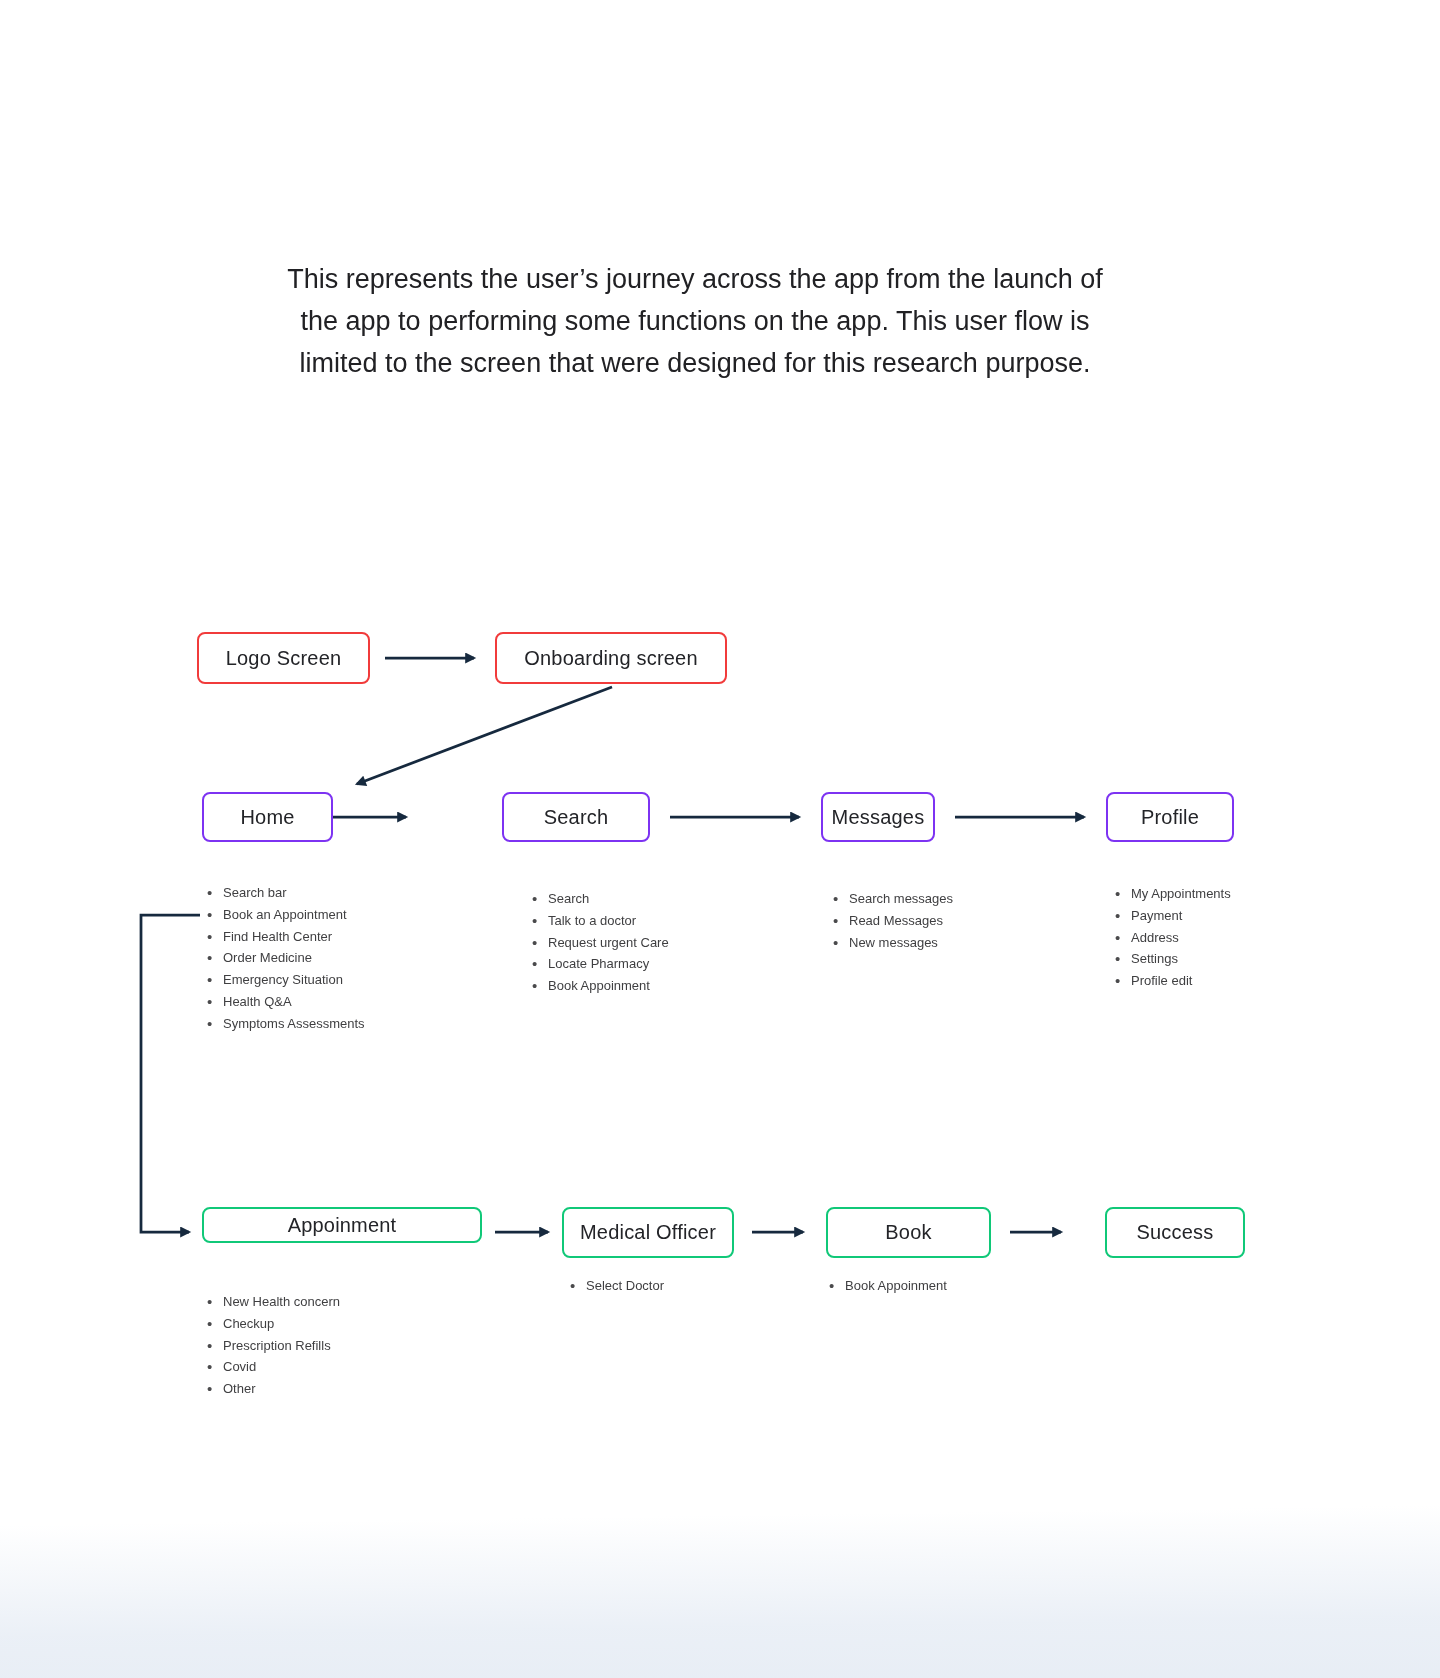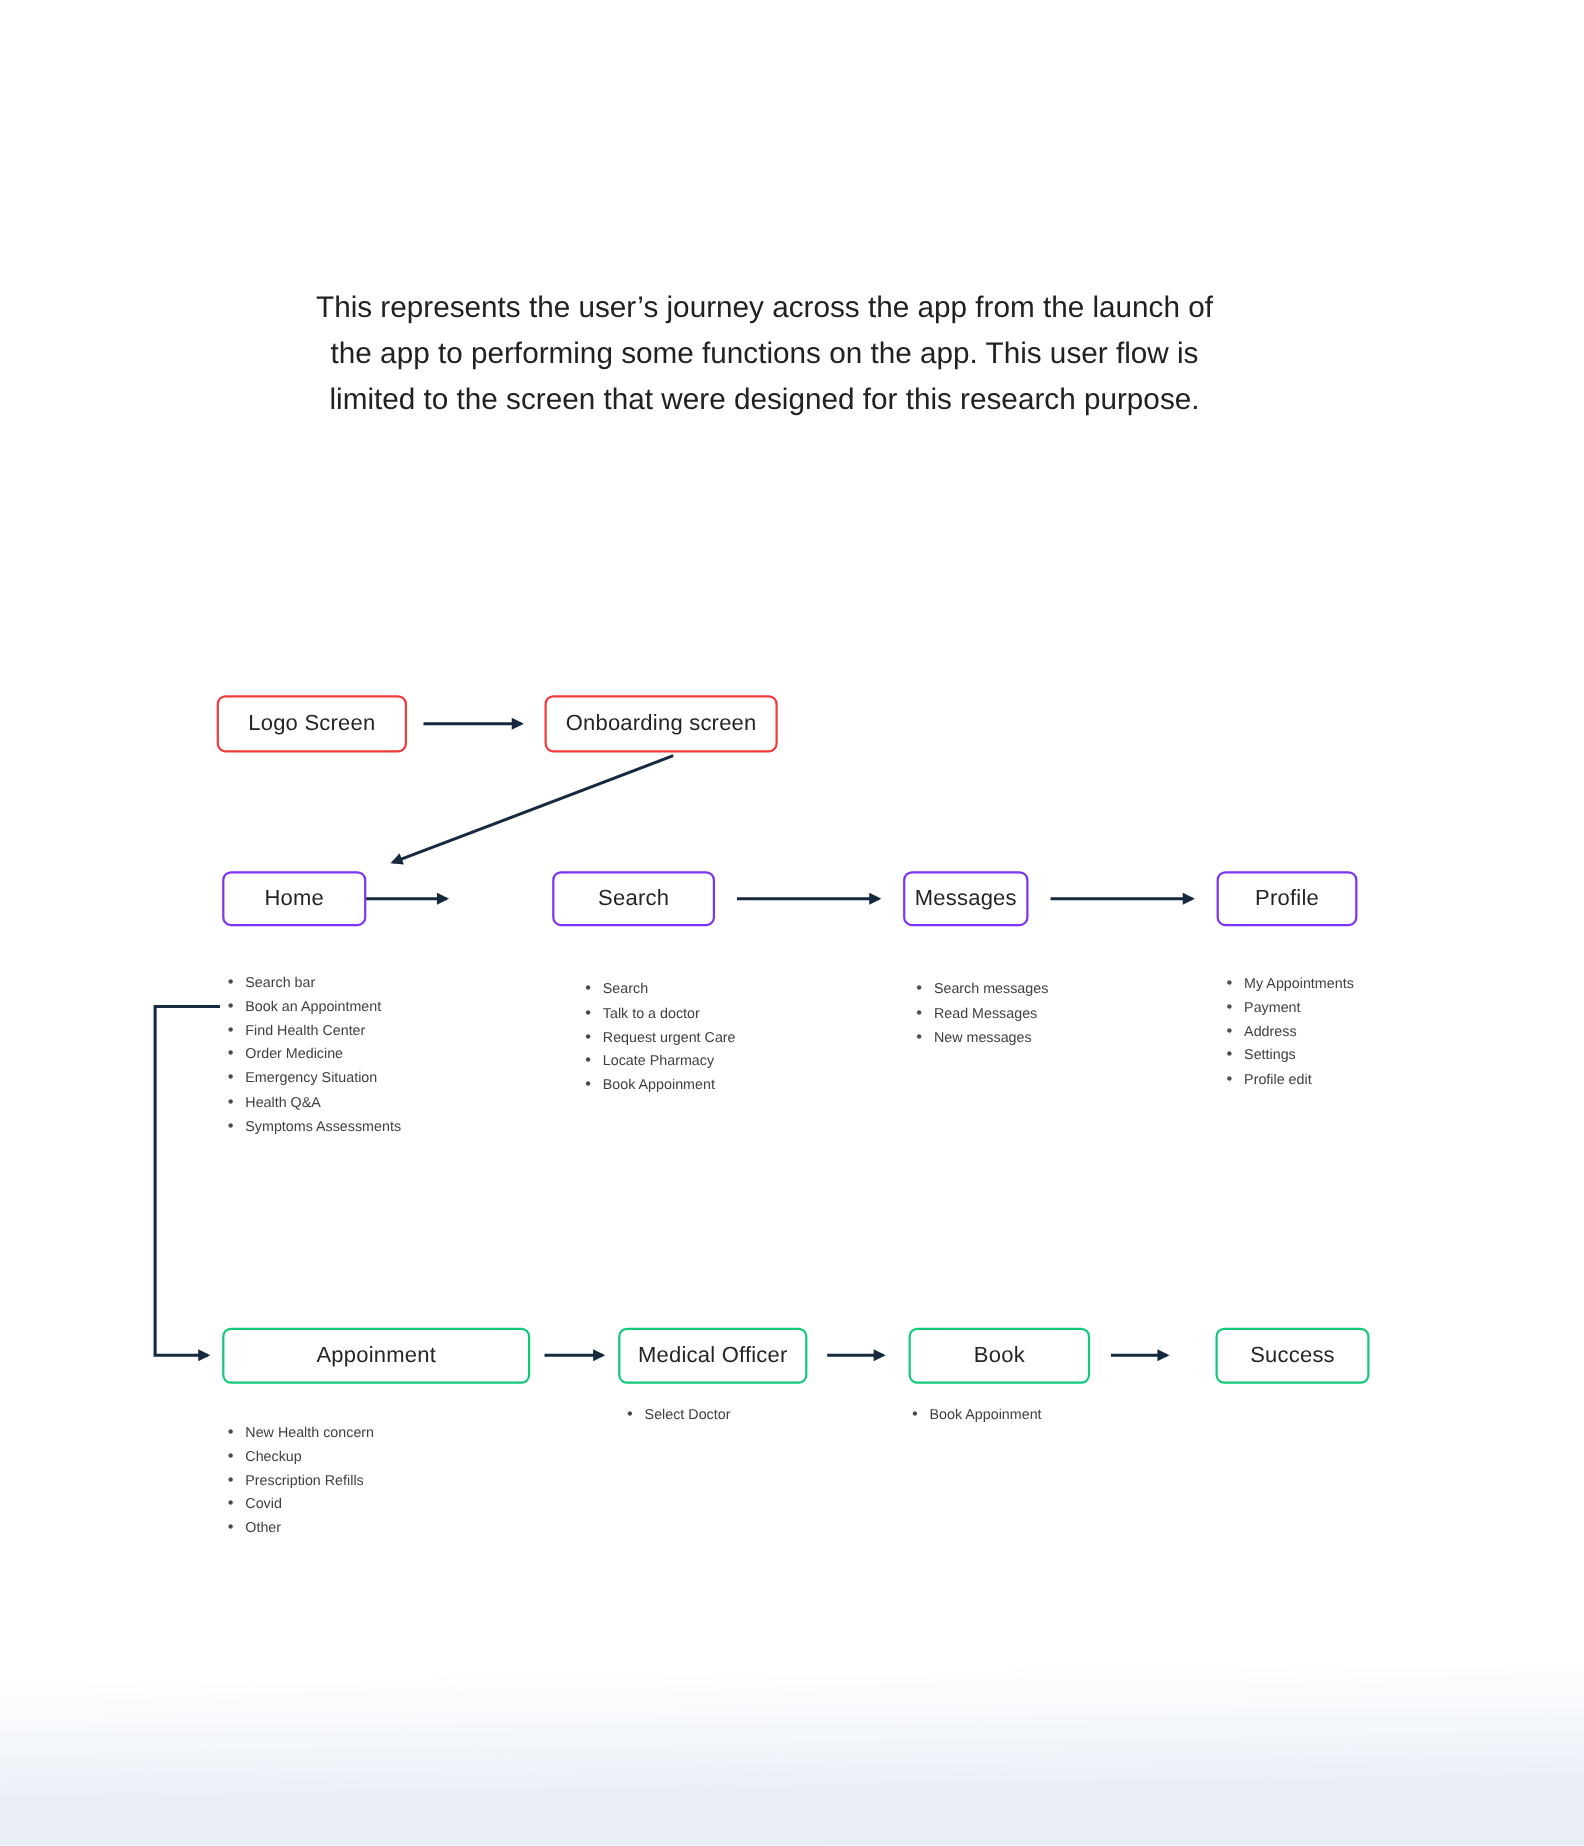--- a/index.html
+++ b/index.html
@@ -77,21 +77,21 @@
     <line class="edge" x1="955" y1="817" x2="1084" y2="817" marker-end="url(#ah)"></line>
     <path class="edge" d="M200,915 H141 V1232 H189" marker-end="url(#ah)"></path>
     <line class="edge" x1="495" y1="1232" x2="548" y2="1232" marker-end="url(#ah)"></line>
     <line class="edge" x1="752" y1="1232" x2="803" y2="1232" marker-end="url(#ah)"></line>
     <line class="edge" x1="1010" y1="1232" x2="1061" y2="1232" marker-end="url(#ah)"></line>
   </svg>
 
   <div class="node red" style="left:197px;top:632px;width:173px;height:52px">
     <span class="node-label">Logo Screen</span>
   </div>
-  <div class="node red" style="left:495px;top:632px;width:212px;height:52px">
+  <div class="node red" style="left:495px;top:632px;width:232px;height:52px">
     <span class="node-label">Onboarding screen</span>
   </div>
 
   <div class="node purple" style="left:202px;top:792px;width:131px;height:50px">
     <span class="node-label">Home</span>
   </div>
   <div class="node purple" style="left:502px;top:792px;width:148px;height:50px">
     <span class="node-label">Search</span>
   </div>
   <div class="node purple" style="left:821px;top:792px;width:114px;height:50px">
@@ -126,21 +126,21 @@
   </ul>
 
   <ul class="flist" style="left:1114px;top:883px">
     <li>My Appointments</li>
     <li>Payment</li>
     <li>Address</li>
     <li>Settings</li>
     <li>Profile edit</li>
   </ul>
 
-  <div class="node green" style="left:202px;top:1207px;width:280px;height:51px">
+  <div class="node green" style="left:202px;top:1207px;width:280px;height:36px">
     <span class="node-label">Appoinment</span>
   </div>
   <div class="node green" style="left:562px;top:1207px;width:172px;height:51px">
     <span class="node-label">Medical Officer</span>
   </div>
   <div class="node green" style="left:826px;top:1207px;width:165px;height:51px">
     <span class="node-label">Book</span>
   </div>
   <div class="node green" style="left:1105px;top:1207px;width:140px;height:51px">
     <span class="node-label">Success</span>

